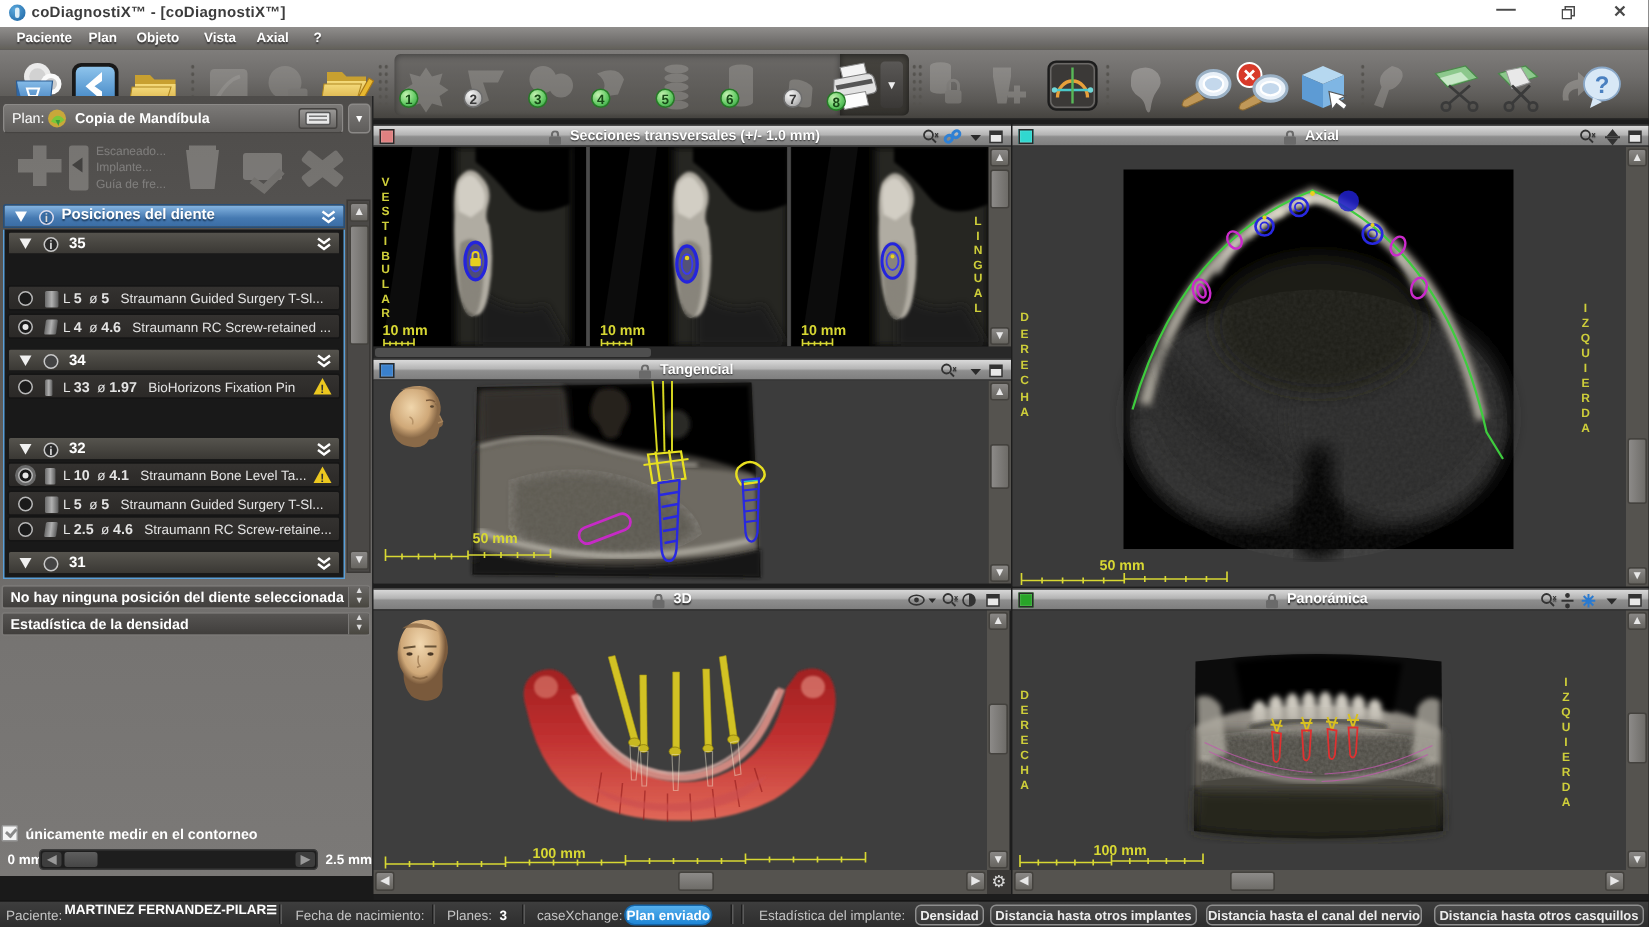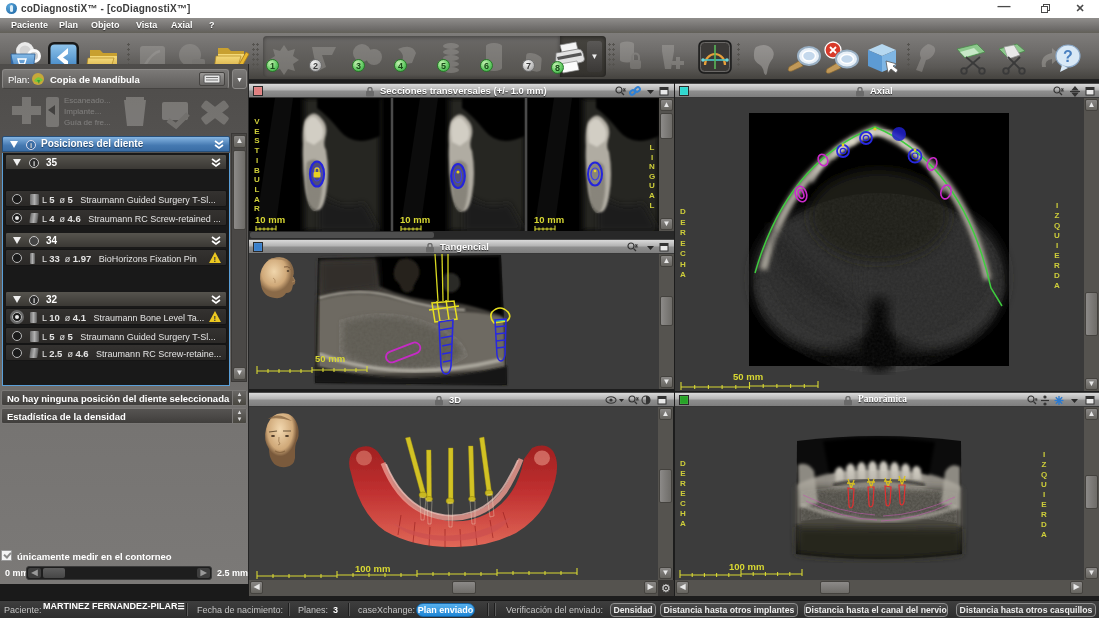--- a/index.html
+++ b/index.html
@@ -393,20 +393,28 @@
       <div class="imp" style="top:174px;">
         <span class="radio"></span>
           <span class="iico" style="width:9px;"></span>
         <span class="txt">L <b>5</b> &nbsp;ø <b>5</b> &nbsp;&nbsp;Straumann Guided Surgery T-Sl...</span>
       </div>
       <div class="imp" style="top:191px;">
         <span class="radio"></span>
           <span class="iico" style="width:8px;height:10px;transform:skewX(-8deg);"></span>
         <span class="txt">L <b>2.5</b> &nbsp;ø <b>4.6</b> &nbsp;&nbsp;Straumann RC Screw-retaine...</span>
       </div>
+      <div class="grp" style="top:214px;">
+        <span class="gtri"></span>
+          <span class="ginf" style="background:#444;">&nbsp;</span>
+        <span style="position:absolute;left:40px;top:2px;">31</span>
+        <svg style="position:absolute;right:5px;top:3px;" width="10" height="10" viewBox="0 0 10 10">
+            <path d="M1 1 L5 4 L9 1 M1 5 L5 8 L9 5" stroke="#fff" stroke-width="1.6" fill="none"></path>
+          </svg>
+      </div>
     </div>
     <div id="treescroll">
       <div class="sbv" style="left:1px;top:1px;width:13px;height:13px;">▲</div>
       <div class="svthumb" style="top:16px;height:80px;"></div>
       <div class="sbv" style="left:1px;bottom:1px;width:13px;height:13px;">▼</div>
     </div>
     <div class="combo" style="top:326px;">
         <span class="ct">No hay ninguna posición del diente seleccionada</span>
         <span class="spin">▲<br>▼</span>
       </div>
@@ -851,21 +859,21 @@
       </svg>
       <div class="vlabel" style="left:3px;top:109px;line-height:10.5px;">D<br>E<br>R<br>E<br>C<br>H<br>A</div>
       <div class="vlabel" style="left:377px;top:103px;">I<br>Z<br>Q<br>U<br>I<br>E<br>R<br>D<br>A</div>
     </div>
     <div class="scroll-v" style="left:835px;top:18px;height:293px;">
       <div class="sbv" style="left:1px;top:1px;width:13px;height:12px;">▲</div>
       <div class="svthumb" style="top:194px;height:44px;"></div>
       <div class="sbv" style="left:1px;bottom:1px;width:13px;height:12px;">▼</div>
     </div>
 
-    <div class="vpt" style="left:426px;top:312px;width:424px;font-family:Liberation Serif, serif;">
+    <div class="vpt" style="left:426px;top:312px;width:424px;">
       <div class="vsq" style="background:#28a428;"></div>
       <svg style="position:absolute;left:168px;top:3px;" width="11" height="10" viewBox="0 0 11 10">
           <rect x="1" y="4" width="8" height="5.5" rx="1" fill="#6a6a6a"></rect>
           <path d="M3 4 v-1.5 a2 2 0 0 1 4 0 V4" fill="none" stroke="#6a6a6a" stroke-width="1.4"></path>
         </svg>
       <span class="vtxt" style="left:183px;">Panorámica</span>
       <svg class="abs" style="left:352px;top:2px;" width="70" height="11" viewBox="0 0 70 11">
         <g stroke="#333" fill="none" stroke-width="1.2">
             <circle cx="4" cy="4" r="3"></circle>
             <line x1="6.5" y1="6.5" x2="9" y2="9"></line>
@@ -982,19 +990,19 @@
     <span class="val" style="left:43px;">MARTINEZ FERNANDEZ-PILAR<span style="font-size:8px;">☰</span></span>
     <div class="div" style="left:187px;"></div>
     <span class="lbl" style="left:197px;">Fecha de nacimiento:</span>
     <div class="div" style="left:289px;"></div>
     <span class="lbl" style="left:298px;">Planes:&nbsp; <b style="color:#fff;">3</b></span>
     <div class="div" style="left:349px;"></div>
     <span class="lbl" style="left:358px;">caseXchange:</span>
     <div id="pill">Plan enviado</div>
     <div class="div" style="left:488px;"></div>
     <div class="div" style="left:495px;"></div>
-    <span class="lbl" style="left:506px;">Verificación del enviado:</span>
+    <span class="lbl" style="left:506px;">Estadística del implante:</span>
     <div class="sbtn2" style="left:610px;width:46px;">Densidad</div>
     <div class="sbtn2" style="left:660px;width:138px;">Distancia hasta otros implantes</div>
     <div class="sbtn2" style="left:804px;width:144px;">Distancia hasta el canal del nervio</div>
     <div class="sbtn2" style="left:956px;width:140px;">Distancia hasta otros casquillos</div>
   </div>
 </div>
 
 </body></html>

